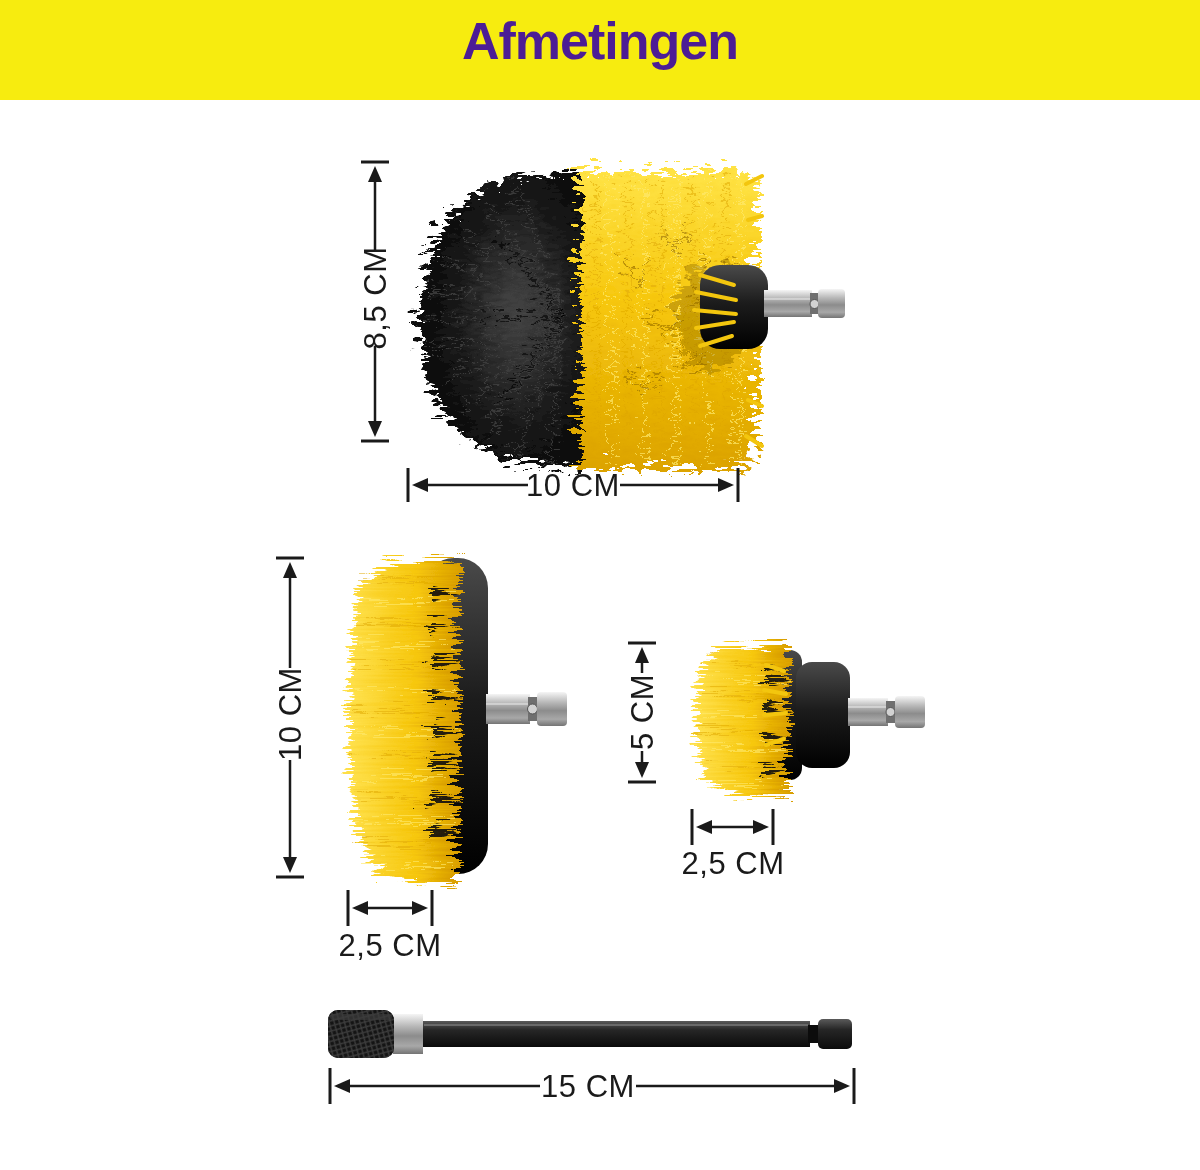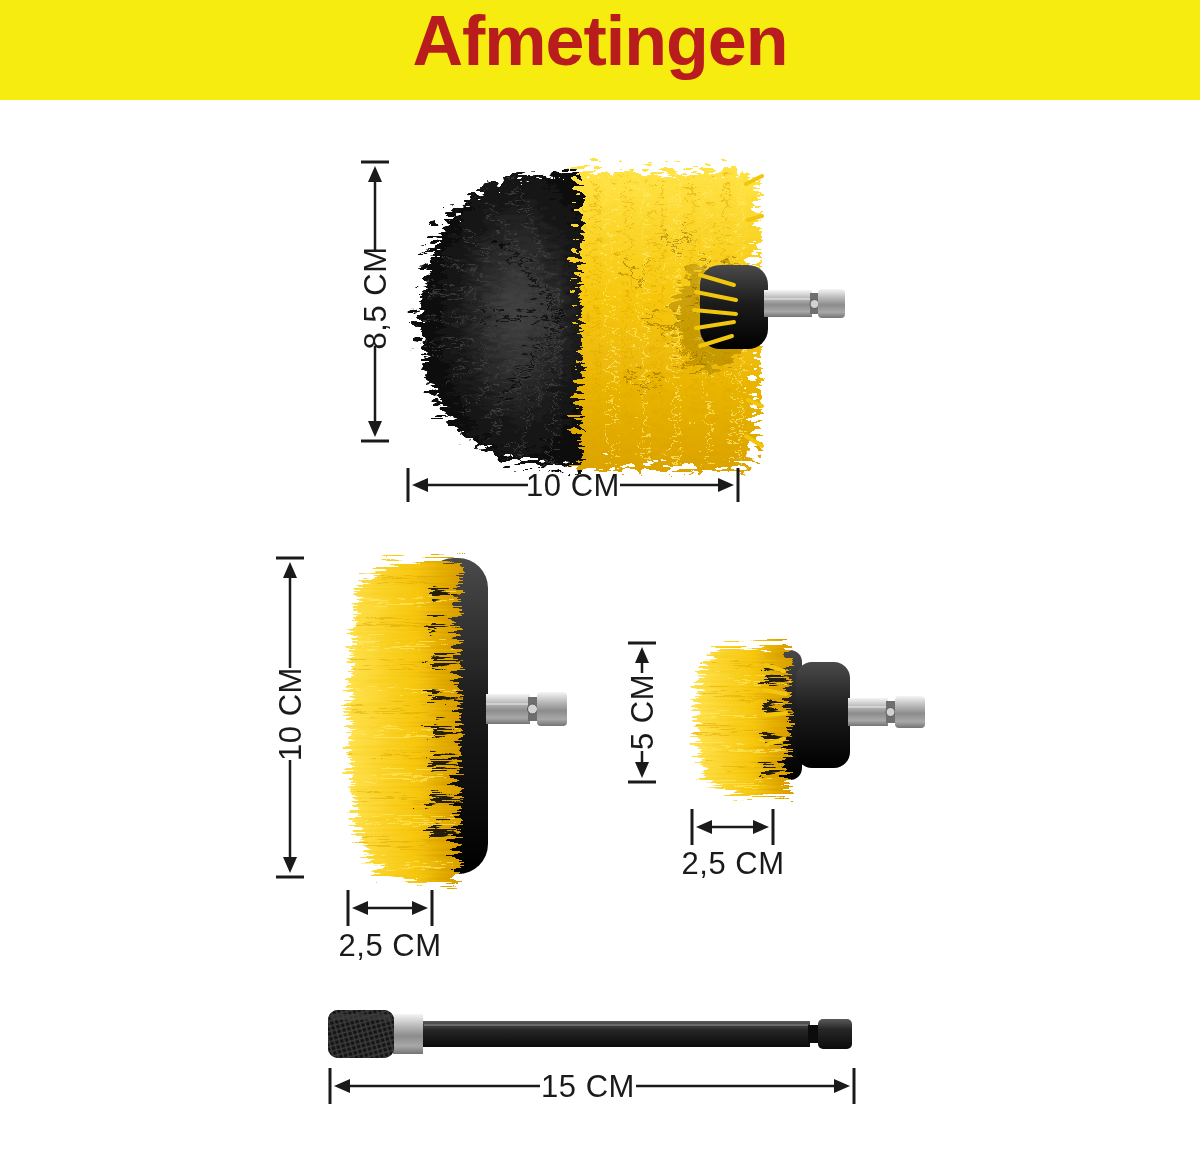--- a/index.html
+++ b/index.html
@@ -8,21 +8,21 @@
   }
   *{margin:0;padding:0;box-sizing:border-box;}
   html,body{width:1200px;background:var(--page-bg);font-family:"Liberation Sans","DejaVu Sans",sans-serif;}
   .page{width:1200px;height:1170px;background:var(--page-bg);overflow:hidden;}
   .banner{
     width:1200px;height:100px;background:var(--header-bg);
     display:flex;align-items:center;justify-content:center;
     padding-bottom:18px;
   }
   .banner h1{
-    font-size:70px;font-weight:700;color:#b91c1c;letter-spacing:-1px;
+    font-size:52px;font-weight:700;color:#4c1d95;letter-spacing:-1px;
     font-family:"Liberation Sans","DejaVu Sans",sans-serif;
   }
   .stage{width:1200px;height:1070px;position:relative;}
   .stage svg{display:block;}
   .dim-line{stroke:var(--line);stroke-width:2.5;}
   .dim-tick{stroke:var(--line);stroke-width:3;}
   .dim-arrow{fill:var(--line);}
   .dim-text{
     fill:var(--label);font-size:31px;font-family:"Liberation Sans","DejaVu Sans",sans-serif;
     text-anchor:middle;dominant-baseline:central;letter-spacing:0.5px;

